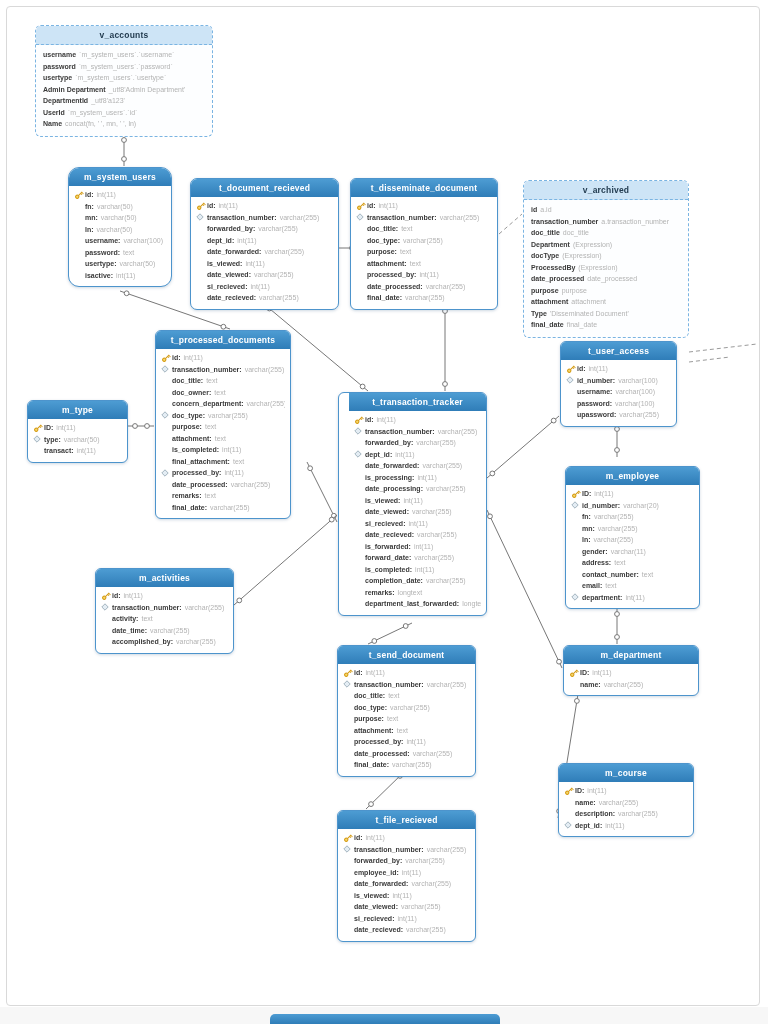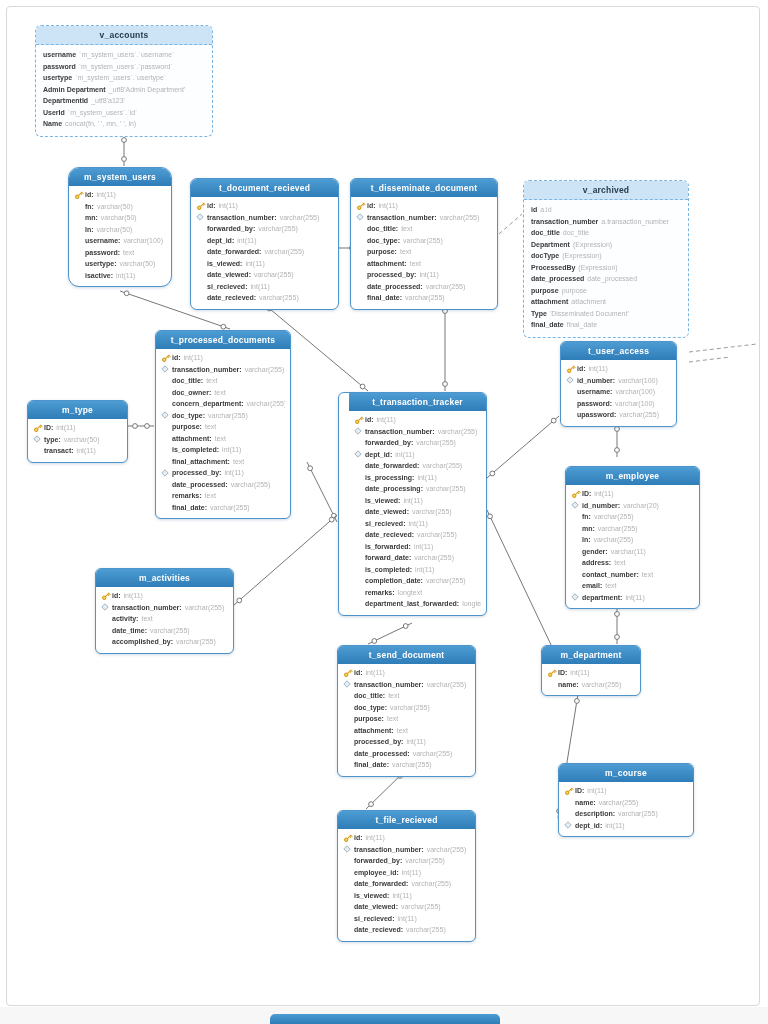--- a/index.html
+++ b/index.html
@@ -832,21 +832,21 @@
             <span class="fn">date_processed:</span>
             <span class="ft">varchar(255)</span>
           </div>
           <div class="row">
             <span class="ic"></span>
             <span class="fn">final_date:</span>
             <span class="ft">varchar(255)</span>
           </div>
         </div>
       </div>
-      <div class="tbl" style="left: 541px; top: 645px; width: 100px;">
+      <div class="tbl" style="left: 563px; top: 645px; width: 136px;">
         <div class="tbl-h">m_department</div>
         <div class="tbl-b">
           <div class="row">
             <span class="ic">
               <svg width="10" height="10" viewBox="0 0 12 12">
                 <g transform="rotate(-45 6 6)">
                   <circle cx="3" cy="6" r="2" fill="#f7d869" stroke="#d49a12" stroke-width="1.2"></circle>
                   <rect x="5" y="5.4" width="6.4" height="1.3" fill="#d49a12"></rect>
                   <rect x="8.2" y="6.4" width="1.1" height="2" fill="#d49a12"></rect>
                   <rect x="10.1" y="6.4" width="1.1" height="2.6" fill="#d49a12"></rect>

